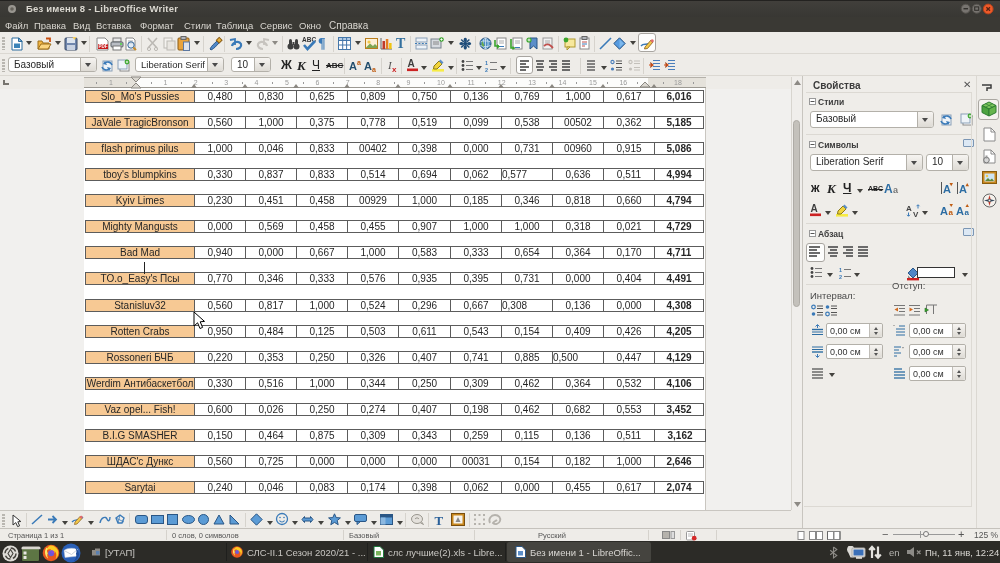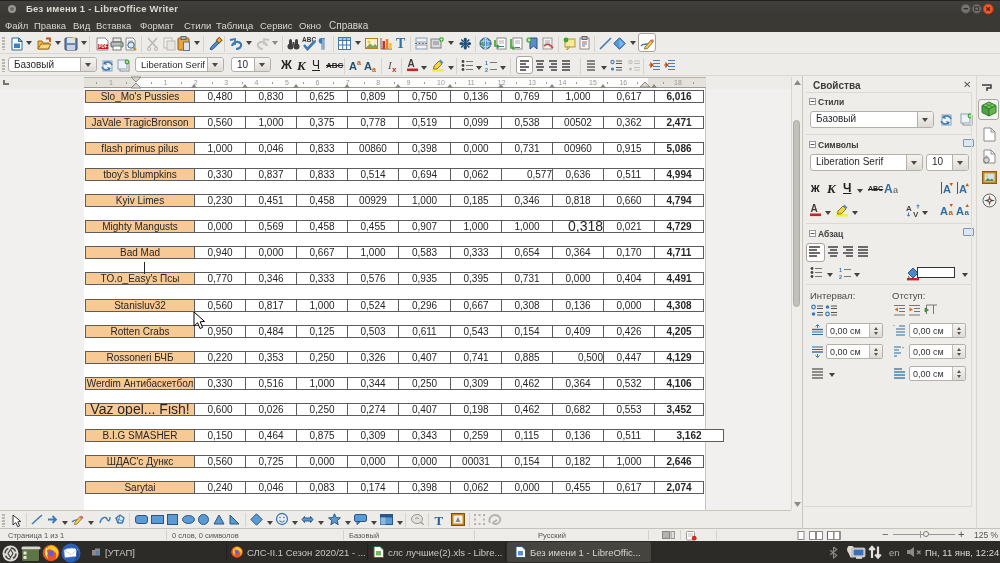--- a/index.html
+++ b/index.html
@@ -26,21 +26,21 @@
     <rect x="2.5" y="4" width="4.5" height="1.4" fill="#33312d"></rect>
   </svg>
 <svg style="position:absolute;left:972px;top:4px" width="10" height="10">
     <circle cx="4.7" cy="4.7" r="4.5" fill="#777470" stroke="#56534e"></circle>
     <rect x="2.7" y="2.9" width="4" height="3.4" fill="none" stroke="#33312d" stroke-width="1.1"></rect>
   </svg>
 <svg style="position:absolute;left:983px;top:4px" width="11" height="11">
     <circle cx="5.2" cy="5" r="4.9" fill="#ee5a29" stroke="#b8431c"></circle>
     <path d="M3.4 3.2 L7 6.8 M7 3.2 L3.4 6.8" stroke="#5a2313" stroke-width="1.3"></path>
   </svg>
-<span style="position:absolute;left:26px;top:3px;white-space:nowrap;font-size:9.5px;font-weight:bold;color:#dbd8d1;letter-spacing:0.2px">Без имени 1 - LibreOffice Writer</span>
+<span style="position:absolute;left:26px;top:3px;white-space:nowrap;font-size:9.5px;font-weight:bold;color:#dbd8d1;letter-spacing:0.2px">Без имени 8 - LibreOffice Writer</span>
 <span style="position:absolute;left:5px;top:20px;white-space:nowrap;font-size:9.5px;color:#d9d6d0">Файл</span>
 <span style="position:absolute;left:34px;top:20px;white-space:nowrap;font-size:9.5px;color:#d9d6d0">Правка</span>
 <span style="position:absolute;left:73px;top:20px;white-space:nowrap;font-size:9.5px;color:#d9d6d0">Вид</span>
 <span style="position:absolute;left:96px;top:20px;white-space:nowrap;font-size:9.5px;color:#d9d6d0">Вставка</span>
 <span style="position:absolute;left:140px;top:20px;white-space:nowrap;font-size:9.5px;color:#d9d6d0">Формат</span>
 <span style="position:absolute;left:184px;top:20px;white-space:nowrap;font-size:9.5px;color:#d9d6d0">Стили</span>
 <span style="position:absolute;left:216px;top:20px;white-space:nowrap;font-size:9.5px;color:#d9d6d0">Таблица</span>
 <span style="position:absolute;left:260px;top:20px;white-space:nowrap;font-size:9.5px;color:#d9d6d0">Сервис</span>
 <span style="position:absolute;left:299px;top:20px;white-space:nowrap;font-size:9.5px;color:#d9d6d0">Окно</span>
 <span style="position:absolute;left:329px;top:20px;white-space:nowrap;font-size:10px;color:#d9d6d0">Справка</span>
@@ -439,44 +439,44 @@
     <div style="position:absolute;top:0;height:13px;border:1px solid #5c5c5c;border-right:none;font-size:10px;color:#262626;text-align:center;line-height:11.5px;white-space:nowrap;overflow:hidden;left:0px;width:109px;background:#f7c994">JaVale TragicBronson</div>
     <div style="position:absolute;top:0;height:13px;border:1px solid #5c5c5c;border-right:none;font-size:10px;color:#262626;text-align:center;line-height:11.5px;white-space:nowrap;overflow:hidden;left:109px;width:51px;background:#fff">0,560</div>
     <div style="position:absolute;top:0;height:13px;border:1px solid #5c5c5c;border-right:none;font-size:10px;color:#262626;text-align:center;line-height:11.5px;white-space:nowrap;overflow:hidden;left:160px;width:51px;background:#fff">1,000</div>
     <div style="position:absolute;top:0;height:13px;border:1px solid #5c5c5c;border-right:none;font-size:10px;color:#262626;text-align:center;line-height:11.5px;white-space:nowrap;overflow:hidden;left:211px;width:51px;background:#fff">0,375</div>
     <div style="position:absolute;top:0;height:13px;border:1px solid #5c5c5c;border-right:none;font-size:10px;color:#262626;text-align:center;line-height:11.5px;white-space:nowrap;overflow:hidden;left:262px;width:51px;background:#fff">0,778</div>
     <div style="position:absolute;top:0;height:13px;border:1px solid #5c5c5c;border-right:none;font-size:10px;color:#262626;text-align:center;line-height:11.5px;white-space:nowrap;overflow:hidden;left:313px;width:52px;background:#fff">0,519</div>
     <div style="position:absolute;top:0;height:13px;border:1px solid #5c5c5c;border-right:none;font-size:10px;color:#262626;text-align:center;line-height:11.5px;white-space:nowrap;overflow:hidden;left:365px;width:51px;background:#fff">0,099</div>
     <div style="position:absolute;top:0;height:13px;border:1px solid #5c5c5c;border-right:none;font-size:10px;color:#262626;text-align:center;line-height:11.5px;white-space:nowrap;overflow:hidden;left:416px;width:51px;background:#fff">0,538</div>
     <div style="position:absolute;top:0;height:13px;border:1px solid #5c5c5c;border-right:none;font-size:10px;color:#262626;text-align:center;line-height:11.5px;white-space:nowrap;overflow:hidden;left:467px;width:51px;background:#fff">00502</div>
     <div style="position:absolute;top:0;height:13px;border:1px solid #5c5c5c;border-right:none;font-size:10px;color:#262626;text-align:center;line-height:11.5px;white-space:nowrap;overflow:hidden;left:518px;width:51px;background:#fff">0,362</div>
-    <div style="position:absolute;top:0;height:13px;border:1px solid #5c5c5c;border-right:none;font-size:10px;color:#262626;text-align:center;line-height:11.5px;white-space:nowrap;overflow:hidden;left:569px;width:50px;background:#fff;font-weight:bold;border-right:1px solid #5c5c5c">2,471</div>
+    <div style="position:absolute;top:0;height:13px;border:1px solid #5c5c5c;border-right:none;font-size:10px;color:#262626;text-align:center;line-height:11.5px;white-space:nowrap;overflow:hidden;left:569px;width:50px;background:#fff;font-weight:bold;border-right:1px solid #5c5c5c">5,185</div>
   </div>
 <div style="position:absolute;left:85px;top:142px;height:13px">
     <div style="position:absolute;top:0;height:13px;border:1px solid #5c5c5c;border-right:none;font-size:10px;color:#262626;text-align:center;line-height:11.5px;white-space:nowrap;overflow:hidden;left:0px;width:109px;background:#f7c994">flash primus pilus</div>
     <div style="position:absolute;top:0;height:13px;border:1px solid #5c5c5c;border-right:none;font-size:10px;color:#262626;text-align:center;line-height:11.5px;white-space:nowrap;overflow:hidden;left:109px;width:51px;background:#fff">1,000</div>
     <div style="position:absolute;top:0;height:13px;border:1px solid #5c5c5c;border-right:none;font-size:10px;color:#262626;text-align:center;line-height:11.5px;white-space:nowrap;overflow:hidden;left:160px;width:51px;background:#fff">0,046</div>
     <div style="position:absolute;top:0;height:13px;border:1px solid #5c5c5c;border-right:none;font-size:10px;color:#262626;text-align:center;line-height:11.5px;white-space:nowrap;overflow:hidden;left:211px;width:51px;background:#fff">0,833</div>
-    <div style="position:absolute;top:0;height:13px;border:1px solid #5c5c5c;border-right:none;font-size:10px;color:#262626;text-align:center;line-height:11.5px;white-space:nowrap;overflow:hidden;left:262px;width:51px;background:#fff">00860</div>
+    <div style="position:absolute;top:0;height:13px;border:1px solid #5c5c5c;border-right:none;font-size:10px;color:#262626;text-align:center;line-height:11.5px;white-space:nowrap;overflow:hidden;left:262px;width:51px;background:#fff">00402</div>
     <div style="position:absolute;top:0;height:13px;border:1px solid #5c5c5c;border-right:none;font-size:10px;color:#262626;text-align:center;line-height:11.5px;white-space:nowrap;overflow:hidden;left:313px;width:52px;background:#fff">0,398</div>
     <div style="position:absolute;top:0;height:13px;border:1px solid #5c5c5c;border-right:none;font-size:10px;color:#262626;text-align:center;line-height:11.5px;white-space:nowrap;overflow:hidden;left:365px;width:51px;background:#fff">0,000</div>
     <div style="position:absolute;top:0;height:13px;border:1px solid #5c5c5c;border-right:none;font-size:10px;color:#262626;text-align:center;line-height:11.5px;white-space:nowrap;overflow:hidden;left:416px;width:51px;background:#fff">0,731</div>
     <div style="position:absolute;top:0;height:13px;border:1px solid #5c5c5c;border-right:none;font-size:10px;color:#262626;text-align:center;line-height:11.5px;white-space:nowrap;overflow:hidden;left:467px;width:51px;background:#fff">00960</div>
     <div style="position:absolute;top:0;height:13px;border:1px solid #5c5c5c;border-right:none;font-size:10px;color:#262626;text-align:center;line-height:11.5px;white-space:nowrap;overflow:hidden;left:518px;width:51px;background:#fff">0,915</div>
     <div style="position:absolute;top:0;height:13px;border:1px solid #5c5c5c;border-right:none;font-size:10px;color:#262626;text-align:center;line-height:11.5px;white-space:nowrap;overflow:hidden;left:569px;width:50px;background:#fff;font-weight:bold;border-right:1px solid #5c5c5c">5,086</div>
   </div>
 <div style="position:absolute;left:85px;top:168px;height:13px">
     <div style="position:absolute;top:0;height:13px;border:1px solid #5c5c5c;border-right:none;font-size:10px;color:#262626;text-align:center;line-height:11.5px;white-space:nowrap;overflow:hidden;left:0px;width:109px;background:#f7c994">tboy's blumpkins</div>
     <div style="position:absolute;top:0;height:13px;border:1px solid #5c5c5c;border-right:none;font-size:10px;color:#262626;text-align:center;line-height:11.5px;white-space:nowrap;overflow:hidden;left:109px;width:51px;background:#fff">0,330</div>
     <div style="position:absolute;top:0;height:13px;border:1px solid #5c5c5c;border-right:none;font-size:10px;color:#262626;text-align:center;line-height:11.5px;white-space:nowrap;overflow:hidden;left:160px;width:51px;background:#fff">0,837</div>
     <div style="position:absolute;top:0;height:13px;border:1px solid #5c5c5c;border-right:none;font-size:10px;color:#262626;text-align:center;line-height:11.5px;white-space:nowrap;overflow:hidden;left:211px;width:51px;background:#fff">0,833</div>
     <div style="position:absolute;top:0;height:13px;border:1px solid #5c5c5c;border-right:none;font-size:10px;color:#262626;text-align:center;line-height:11.5px;white-space:nowrap;overflow:hidden;left:262px;width:51px;background:#fff">0,514</div>
     <div style="position:absolute;top:0;height:13px;border:1px solid #5c5c5c;border-right:none;font-size:10px;color:#262626;text-align:center;line-height:11.5px;white-space:nowrap;overflow:hidden;left:313px;width:52px;background:#fff">0,694</div>
     <div style="position:absolute;top:0;height:13px;border:1px solid #5c5c5c;border-right:none;font-size:10px;color:#262626;text-align:center;line-height:11.5px;white-space:nowrap;overflow:hidden;left:365px;width:51px;background:#fff">0,062</div>
-    <div style="position:absolute;top:0;height:13px;border:1px solid #5c5c5c;border-right:none;font-size:10px;color:#262626;text-align:right;line-height:11.5px;white-space:nowrap;overflow:hidden;left:416px;width:51px;background:#fff">0,577</div>
+    <div style="position:absolute;top:0;height:13px;border:1px solid #5c5c5c;border-right:none;font-size:10px;color:#262626;text-align:left;line-height:11.5px;white-space:nowrap;overflow:hidden;left:416px;width:51px;background:#fff">0,577</div>
     <div style="position:absolute;top:0;height:13px;border:1px solid #5c5c5c;border-right:none;font-size:10px;color:#262626;text-align:center;line-height:11.5px;white-space:nowrap;overflow:hidden;left:467px;width:51px;background:#fff">0,636</div>
     <div style="position:absolute;top:0;height:13px;border:1px solid #5c5c5c;border-right:none;font-size:10px;color:#262626;text-align:center;line-height:11.5px;white-space:nowrap;overflow:hidden;left:518px;width:51px;background:#fff">0,511</div>
     <div style="position:absolute;top:0;height:13px;border:1px solid #5c5c5c;border-right:none;font-size:10px;color:#262626;text-align:center;line-height:11.5px;white-space:nowrap;overflow:hidden;left:569px;width:50px;background:#fff;font-weight:bold;border-right:1px solid #5c5c5c">4,994</div>
   </div>
 <div style="position:absolute;left:85px;top:194px;height:13px">
     <div style="position:absolute;top:0;height:13px;border:1px solid #5c5c5c;border-right:none;font-size:10px;color:#262626;text-align:center;line-height:11.5px;white-space:nowrap;overflow:hidden;left:0px;width:109px;background:#f7c994">Kyiv Limes</div>
     <div style="position:absolute;top:0;height:13px;border:1px solid #5c5c5c;border-right:none;font-size:10px;color:#262626;text-align:center;line-height:11.5px;white-space:nowrap;overflow:hidden;left:109px;width:51px;background:#fff">0,230</div>
     <div style="position:absolute;top:0;height:13px;border:1px solid #5c5c5c;border-right:none;font-size:10px;color:#262626;text-align:center;line-height:11.5px;white-space:nowrap;overflow:hidden;left:160px;width:51px;background:#fff">0,451</div>
     <div style="position:absolute;top:0;height:13px;border:1px solid #5c5c5c;border-right:none;font-size:10px;color:#262626;text-align:center;line-height:11.5px;white-space:nowrap;overflow:hidden;left:211px;width:51px;background:#fff">0,458</div>
     <div style="position:absolute;top:0;height:13px;border:1px solid #5c5c5c;border-right:none;font-size:10px;color:#262626;text-align:center;line-height:11.5px;white-space:nowrap;overflow:hidden;left:262px;width:51px;background:#fff">00929</div>
@@ -489,21 +489,21 @@
   </div>
 <div style="position:absolute;left:85px;top:220px;height:13px">
     <div style="position:absolute;top:0;height:13px;border:1px solid #5c5c5c;border-right:none;font-size:10px;color:#262626;text-align:center;line-height:11.5px;white-space:nowrap;overflow:hidden;left:0px;width:109px;background:#f7c994">Mighty Mangusts</div>
     <div style="position:absolute;top:0;height:13px;border:1px solid #5c5c5c;border-right:none;font-size:10px;color:#262626;text-align:center;line-height:11.5px;white-space:nowrap;overflow:hidden;left:109px;width:51px;background:#fff">0,000</div>
     <div style="position:absolute;top:0;height:13px;border:1px solid #5c5c5c;border-right:none;font-size:10px;color:#262626;text-align:center;line-height:11.5px;white-space:nowrap;overflow:hidden;left:160px;width:51px;background:#fff">0,569</div>
     <div style="position:absolute;top:0;height:13px;border:1px solid #5c5c5c;border-right:none;font-size:10px;color:#262626;text-align:center;line-height:11.5px;white-space:nowrap;overflow:hidden;left:211px;width:51px;background:#fff">0,458</div>
     <div style="position:absolute;top:0;height:13px;border:1px solid #5c5c5c;border-right:none;font-size:10px;color:#262626;text-align:center;line-height:11.5px;white-space:nowrap;overflow:hidden;left:262px;width:51px;background:#fff">0,455</div>
     <div style="position:absolute;top:0;height:13px;border:1px solid #5c5c5c;border-right:none;font-size:10px;color:#262626;text-align:center;line-height:11.5px;white-space:nowrap;overflow:hidden;left:313px;width:52px;background:#fff">0,907</div>
     <div style="position:absolute;top:0;height:13px;border:1px solid #5c5c5c;border-right:none;font-size:10px;color:#262626;text-align:center;line-height:11.5px;white-space:nowrap;overflow:hidden;left:365px;width:51px;background:#fff">1,000</div>
     <div style="position:absolute;top:0;height:13px;border:1px solid #5c5c5c;border-right:none;font-size:10px;color:#262626;text-align:center;line-height:11.5px;white-space:nowrap;overflow:hidden;left:416px;width:51px;background:#fff">1,000</div>
-    <div style="position:absolute;top:0;height:13px;border:1px solid #5c5c5c;border-right:none;font-size:14px;color:#262626;text-align:right;line-height:11.5px;white-space:nowrap;overflow:hidden;left:467px;width:51px;background:#fff">0,318</div>
+    <div style="position:absolute;top:0;height:13px;border:1px solid #5c5c5c;border-right:none;font-size:10px;color:#262626;text-align:center;line-height:11.5px;white-space:nowrap;overflow:hidden;left:467px;width:51px;background:#fff">0,318</div>
     <div style="position:absolute;top:0;height:13px;border:1px solid #5c5c5c;border-right:none;font-size:10px;color:#262626;text-align:center;line-height:11.5px;white-space:nowrap;overflow:hidden;left:518px;width:51px;background:#fff">0,021</div>
     <div style="position:absolute;top:0;height:13px;border:1px solid #5c5c5c;border-right:none;font-size:10px;color:#262626;text-align:center;line-height:11.5px;white-space:nowrap;overflow:hidden;left:569px;width:50px;background:#fff;font-weight:bold;border-right:1px solid #5c5c5c">4,729</div>
   </div>
 <div style="position:absolute;left:85px;top:246px;height:13px">
     <div style="position:absolute;top:0;height:13px;border:1px solid #5c5c5c;border-right:none;font-size:10px;color:#262626;text-align:center;line-height:11.5px;white-space:nowrap;overflow:hidden;left:0px;width:109px;background:#f7c994">Bad Mad</div>
     <div style="position:absolute;top:0;height:13px;border:1px solid #5c5c5c;border-right:none;font-size:10px;color:#262626;text-align:center;line-height:11.5px;white-space:nowrap;overflow:hidden;left:109px;width:51px;background:#fff">0,940</div>
     <div style="position:absolute;top:0;height:13px;border:1px solid #5c5c5c;border-right:none;font-size:10px;color:#262626;text-align:center;line-height:11.5px;white-space:nowrap;overflow:hidden;left:160px;width:51px;background:#fff">0,000</div>
     <div style="position:absolute;top:0;height:13px;border:1px solid #5c5c5c;border-right:none;font-size:10px;color:#262626;text-align:center;line-height:11.5px;white-space:nowrap;overflow:hidden;left:211px;width:51px;background:#fff">0,667</div>
     <div style="position:absolute;top:0;height:13px;border:1px solid #5c5c5c;border-right:none;font-size:10px;color:#262626;text-align:center;line-height:11.5px;white-space:nowrap;overflow:hidden;left:262px;width:51px;background:#fff">1,000</div>
     <div style="position:absolute;top:0;height:13px;border:1px solid #5c5c5c;border-right:none;font-size:10px;color:#262626;text-align:center;line-height:11.5px;white-space:nowrap;overflow:hidden;left:313px;width:52px;background:#fff">0,583</div>
@@ -527,21 +527,21 @@
     <div style="position:absolute;top:0;height:13px;border:1px solid #5c5c5c;border-right:none;font-size:10px;color:#262626;text-align:center;line-height:11.5px;white-space:nowrap;overflow:hidden;left:569px;width:50px;background:#fff;font-weight:bold;border-right:1px solid #5c5c5c">4,491</div>
   </div>
 <div style="position:absolute;left:85px;top:299px;height:13px">
     <div style="position:absolute;top:0;height:13px;border:1px solid #5c5c5c;border-right:none;font-size:10px;color:#262626;text-align:center;line-height:11.5px;white-space:nowrap;overflow:hidden;left:0px;width:109px;background:#f7c994">Stanisluv32</div>
     <div style="position:absolute;top:0;height:13px;border:1px solid #5c5c5c;border-right:none;font-size:10px;color:#262626;text-align:center;line-height:11.5px;white-space:nowrap;overflow:hidden;left:109px;width:51px;background:#fff">0,560</div>
     <div style="position:absolute;top:0;height:13px;border:1px solid #5c5c5c;border-right:none;font-size:10px;color:#262626;text-align:center;line-height:11.5px;white-space:nowrap;overflow:hidden;left:160px;width:51px;background:#fff">0,817</div>
     <div style="position:absolute;top:0;height:13px;border:1px solid #5c5c5c;border-right:none;font-size:10px;color:#262626;text-align:center;line-height:11.5px;white-space:nowrap;overflow:hidden;left:211px;width:51px;background:#fff">1,000</div>
     <div style="position:absolute;top:0;height:13px;border:1px solid #5c5c5c;border-right:none;font-size:10px;color:#262626;text-align:center;line-height:11.5px;white-space:nowrap;overflow:hidden;left:262px;width:51px;background:#fff">0,524</div>
     <div style="position:absolute;top:0;height:13px;border:1px solid #5c5c5c;border-right:none;font-size:10px;color:#262626;text-align:center;line-height:11.5px;white-space:nowrap;overflow:hidden;left:313px;width:52px;background:#fff">0,296</div>
     <div style="position:absolute;top:0;height:13px;border:1px solid #5c5c5c;border-right:none;font-size:10px;color:#262626;text-align:center;line-height:11.5px;white-space:nowrap;overflow:hidden;left:365px;width:51px;background:#fff">0,667</div>
-    <div style="position:absolute;top:0;height:13px;border:1px solid #5c5c5c;border-right:none;font-size:10px;color:#262626;text-align:center;line-height:11.5px;white-space:nowrap;overflow:hidden;left:416px;width:51px;background:#fff">0,308</div>
+    <div style="position:absolute;top:0;height:13px;border:1px solid #5c5c5c;border-right:none;font-size:10px;color:#262626;line-height:11.5px;white-space:nowrap;overflow:hidden;left:416px;width:51px;background:#fff">0,308</div>
     <div style="position:absolute;top:0;height:13px;border:1px solid #5c5c5c;border-right:none;font-size:10px;color:#262626;text-align:center;line-height:11.5px;white-space:nowrap;overflow:hidden;left:467px;width:51px;background:#fff">0,136</div>
     <div style="position:absolute;top:0;height:13px;border:1px solid #5c5c5c;border-right:none;font-size:10px;color:#262626;text-align:center;line-height:11.5px;white-space:nowrap;overflow:hidden;left:518px;width:51px;background:#fff">0,000</div>
     <div style="position:absolute;top:0;height:13px;border:1px solid #5c5c5c;border-right:none;font-size:10px;color:#262626;text-align:center;line-height:11.5px;white-space:nowrap;overflow:hidden;left:569px;width:50px;background:#fff;font-weight:bold;border-right:1px solid #5c5c5c">4,308</div>
   </div>
 <div style="position:absolute;left:85px;top:325px;height:13px">
     <div style="position:absolute;top:0;height:13px;border:1px solid #5c5c5c;border-right:none;font-size:10px;color:#262626;text-align:center;line-height:11.5px;white-space:nowrap;overflow:hidden;left:0px;width:109px;background:#f7c994">Rotten Crabs</div>
     <div style="position:absolute;top:0;height:13px;border:1px solid #5c5c5c;border-right:none;font-size:10px;color:#262626;text-align:center;line-height:11.5px;white-space:nowrap;overflow:hidden;left:109px;width:51px;background:#fff">0,950</div>
     <div style="position:absolute;top:0;height:13px;border:1px solid #5c5c5c;border-right:none;font-size:10px;color:#262626;text-align:center;line-height:11.5px;white-space:nowrap;overflow:hidden;left:160px;width:51px;background:#fff">0,484</div>
     <div style="position:absolute;top:0;height:13px;border:1px solid #5c5c5c;border-right:none;font-size:10px;color:#262626;text-align:center;line-height:11.5px;white-space:nowrap;overflow:hidden;left:211px;width:51px;background:#fff">0,125</div>
     <div style="position:absolute;top:0;height:13px;border:1px solid #5c5c5c;border-right:none;font-size:10px;color:#262626;text-align:center;line-height:11.5px;white-space:nowrap;overflow:hidden;left:262px;width:51px;background:#fff">0,503</div>
@@ -554,39 +554,39 @@
   </div>
 <div style="position:absolute;left:85px;top:351px;height:13px">
     <div style="position:absolute;top:0;height:13px;border:1px solid #5c5c5c;border-right:none;font-size:10px;color:#262626;text-align:center;line-height:11.5px;white-space:nowrap;overflow:hidden;left:0px;width:109px;background:#f7c994">Rossoneri БЧБ</div>
     <div style="position:absolute;top:0;height:13px;border:1px solid #5c5c5c;border-right:none;font-size:10px;color:#262626;text-align:center;line-height:11.5px;white-space:nowrap;overflow:hidden;left:109px;width:51px;background:#fff">0,220</div>
     <div style="position:absolute;top:0;height:13px;border:1px solid #5c5c5c;border-right:none;font-size:10px;color:#262626;text-align:center;line-height:11.5px;white-space:nowrap;overflow:hidden;left:160px;width:51px;background:#fff">0,353</div>
     <div style="position:absolute;top:0;height:13px;border:1px solid #5c5c5c;border-right:none;font-size:10px;color:#262626;text-align:center;line-height:11.5px;white-space:nowrap;overflow:hidden;left:211px;width:51px;background:#fff">0,250</div>
     <div style="position:absolute;top:0;height:13px;border:1px solid #5c5c5c;border-right:none;font-size:10px;color:#262626;text-align:center;line-height:11.5px;white-space:nowrap;overflow:hidden;left:262px;width:51px;background:#fff">0,326</div>
     <div style="position:absolute;top:0;height:13px;border:1px solid #5c5c5c;border-right:none;font-size:10px;color:#262626;text-align:center;line-height:11.5px;white-space:nowrap;overflow:hidden;left:313px;width:52px;background:#fff">0,407</div>
     <div style="position:absolute;top:0;height:13px;border:1px solid #5c5c5c;border-right:none;font-size:10px;color:#262626;text-align:center;line-height:11.5px;white-space:nowrap;overflow:hidden;left:365px;width:51px;background:#fff">0,741</div>
     <div style="position:absolute;top:0;height:13px;border:1px solid #5c5c5c;border-right:none;font-size:10px;color:#262626;text-align:center;line-height:11.5px;white-space:nowrap;overflow:hidden;left:416px;width:51px;background:#fff">0,885</div>
-    <div style="position:absolute;top:0;height:13px;border:1px solid #5c5c5c;border-right:none;font-size:10px;color:#262626;text-align:right;line-height:11.5px;white-space:nowrap;overflow:hidden;left:467px;width:51px;background:#fff">0,500</div>
+    <div style="position:absolute;top:0;height:13px;border:1px solid #5c5c5c;border-right:none;font-size:10px;color:#262626;text-align:left;line-height:11.5px;white-space:nowrap;overflow:hidden;left:467px;width:51px;background:#fff">0,500</div>
     <div style="position:absolute;top:0;height:13px;border:1px solid #5c5c5c;border-right:none;font-size:10px;color:#262626;text-align:center;line-height:11.5px;white-space:nowrap;overflow:hidden;left:518px;width:51px;background:#fff">0,447</div>
     <div style="position:absolute;top:0;height:13px;border:1px solid #5c5c5c;border-right:none;font-size:10px;color:#262626;text-align:center;line-height:11.5px;white-space:nowrap;overflow:hidden;left:569px;width:50px;background:#fff;font-weight:bold;border-right:1px solid #5c5c5c">4,129</div>
   </div>
 <div style="position:absolute;left:85px;top:377px;height:13px">
     <div style="position:absolute;top:0;height:13px;border:1px solid #5c5c5c;border-right:none;font-size:10px;color:#262626;text-align:center;line-height:11.5px;white-space:nowrap;overflow:hidden;left:0px;width:109px;background:#f7c994">Werdim Антибаскетбол</div>
     <div style="position:absolute;top:0;height:13px;border:1px solid #5c5c5c;border-right:none;font-size:10px;color:#262626;text-align:center;line-height:11.5px;white-space:nowrap;overflow:hidden;left:109px;width:51px;background:#fff">0,330</div>
     <div style="position:absolute;top:0;height:13px;border:1px solid #5c5c5c;border-right:none;font-size:10px;color:#262626;text-align:center;line-height:11.5px;white-space:nowrap;overflow:hidden;left:160px;width:51px;background:#fff">0,516</div>
     <div style="position:absolute;top:0;height:13px;border:1px solid #5c5c5c;border-right:none;font-size:10px;color:#262626;text-align:center;line-height:11.5px;white-space:nowrap;overflow:hidden;left:211px;width:51px;background:#fff">1,000</div>
     <div style="position:absolute;top:0;height:13px;border:1px solid #5c5c5c;border-right:none;font-size:10px;color:#262626;text-align:center;line-height:11.5px;white-space:nowrap;overflow:hidden;left:262px;width:51px;background:#fff">0,344</div>
     <div style="position:absolute;top:0;height:13px;border:1px solid #5c5c5c;border-right:none;font-size:10px;color:#262626;text-align:center;line-height:11.5px;white-space:nowrap;overflow:hidden;left:313px;width:52px;background:#fff">0,250</div>
     <div style="position:absolute;top:0;height:13px;border:1px solid #5c5c5c;border-right:none;font-size:10px;color:#262626;text-align:center;line-height:11.5px;white-space:nowrap;overflow:hidden;left:365px;width:51px;background:#fff">0,309</div>
     <div style="position:absolute;top:0;height:13px;border:1px solid #5c5c5c;border-right:none;font-size:10px;color:#262626;text-align:center;line-height:11.5px;white-space:nowrap;overflow:hidden;left:416px;width:51px;background:#fff">0,462</div>
     <div style="position:absolute;top:0;height:13px;border:1px solid #5c5c5c;border-right:none;font-size:10px;color:#262626;text-align:center;line-height:11.5px;white-space:nowrap;overflow:hidden;left:467px;width:51px;background:#fff">0,364</div>
     <div style="position:absolute;top:0;height:13px;border:1px solid #5c5c5c;border-right:none;font-size:10px;color:#262626;text-align:center;line-height:11.5px;white-space:nowrap;overflow:hidden;left:518px;width:51px;background:#fff">0,532</div>
     <div style="position:absolute;top:0;height:13px;border:1px solid #5c5c5c;border-right:none;font-size:10px;color:#262626;text-align:center;line-height:11.5px;white-space:nowrap;overflow:hidden;left:569px;width:50px;background:#fff;font-weight:bold;border-right:1px solid #5c5c5c">4,106</div>
   </div>
 <div style="position:absolute;left:85px;top:403px;height:13px">
-    <div style="position:absolute;top:0;height:13px;border:1px solid #5c5c5c;border-right:none;font-size:14px;color:#262626;text-align:center;line-height:11.5px;white-space:nowrap;overflow:hidden;left:0px;width:109px;background:#f7c994">Vaz opel... Fish!</div>
+    <div style="position:absolute;top:0;height:13px;border:1px solid #5c5c5c;border-right:none;font-size:10px;color:#262626;text-align:center;line-height:11.5px;white-space:nowrap;overflow:hidden;left:0px;width:109px;background:#f7c994">Vaz opel... Fish!</div>
     <div style="position:absolute;top:0;height:13px;border:1px solid #5c5c5c;border-right:none;font-size:10px;color:#262626;text-align:center;line-height:11.5px;white-space:nowrap;overflow:hidden;left:109px;width:51px;background:#fff">0,600</div>
     <div style="position:absolute;top:0;height:13px;border:1px solid #5c5c5c;border-right:none;font-size:10px;color:#262626;text-align:center;line-height:11.5px;white-space:nowrap;overflow:hidden;left:160px;width:51px;background:#fff">0,026</div>
     <div style="position:absolute;top:0;height:13px;border:1px solid #5c5c5c;border-right:none;font-size:10px;color:#262626;text-align:center;line-height:11.5px;white-space:nowrap;overflow:hidden;left:211px;width:51px;background:#fff">0,250</div>
     <div style="position:absolute;top:0;height:13px;border:1px solid #5c5c5c;border-right:none;font-size:10px;color:#262626;text-align:center;line-height:11.5px;white-space:nowrap;overflow:hidden;left:262px;width:51px;background:#fff">0,274</div>
     <div style="position:absolute;top:0;height:13px;border:1px solid #5c5c5c;border-right:none;font-size:10px;color:#262626;text-align:center;line-height:11.5px;white-space:nowrap;overflow:hidden;left:313px;width:52px;background:#fff">0,407</div>
     <div style="position:absolute;top:0;height:13px;border:1px solid #5c5c5c;border-right:none;font-size:10px;color:#262626;text-align:center;line-height:11.5px;white-space:nowrap;overflow:hidden;left:365px;width:51px;background:#fff">0,198</div>
     <div style="position:absolute;top:0;height:13px;border:1px solid #5c5c5c;border-right:none;font-size:10px;color:#262626;text-align:center;line-height:11.5px;white-space:nowrap;overflow:hidden;left:416px;width:51px;background:#fff">0,462</div>
     <div style="position:absolute;top:0;height:13px;border:1px solid #5c5c5c;border-right:none;font-size:10px;color:#262626;text-align:center;line-height:11.5px;white-space:nowrap;overflow:hidden;left:467px;width:51px;background:#fff">0,682</div>
     <div style="position:absolute;top:0;height:13px;border:1px solid #5c5c5c;border-right:none;font-size:10px;color:#262626;text-align:center;line-height:11.5px;white-space:nowrap;overflow:hidden;left:518px;width:51px;background:#fff">0,553</div>
     <div style="position:absolute;top:0;height:13px;border:1px solid #5c5c5c;border-right:none;font-size:10px;color:#262626;text-align:center;line-height:11.5px;white-space:nowrap;overflow:hidden;left:569px;width:50px;background:#fff;font-weight:bold;border-right:1px solid #5c5c5c">3,452</div>
@@ -595,21 +595,21 @@
     <div style="position:absolute;top:0;height:13px;border:1px solid #5c5c5c;border-right:none;font-size:10px;color:#262626;text-align:center;line-height:11.5px;white-space:nowrap;overflow:hidden;left:0px;width:109px;background:#f7c994">B.I.G SMASHER</div>
     <div style="position:absolute;top:0;height:13px;border:1px solid #5c5c5c;border-right:none;font-size:10px;color:#262626;text-align:center;line-height:11.5px;white-space:nowrap;overflow:hidden;left:109px;width:51px;background:#fff">0,150</div>
     <div style="position:absolute;top:0;height:13px;border:1px solid #5c5c5c;border-right:none;font-size:10px;color:#262626;text-align:center;line-height:11.5px;white-space:nowrap;overflow:hidden;left:160px;width:51px;background:#fff">0,464</div>
     <div style="position:absolute;top:0;height:13px;border:1px solid #5c5c5c;border-right:none;font-size:10px;color:#262626;text-align:center;line-height:11.5px;white-space:nowrap;overflow:hidden;left:211px;width:51px;background:#fff">0,875</div>
     <div style="position:absolute;top:0;height:13px;border:1px solid #5c5c5c;border-right:none;font-size:10px;color:#262626;text-align:center;line-height:11.5px;white-space:nowrap;overflow:hidden;left:262px;width:51px;background:#fff">0,309</div>
     <div style="position:absolute;top:0;height:13px;border:1px solid #5c5c5c;border-right:none;font-size:10px;color:#262626;text-align:center;line-height:11.5px;white-space:nowrap;overflow:hidden;left:313px;width:52px;background:#fff">0,343</div>
     <div style="position:absolute;top:0;height:13px;border:1px solid #5c5c5c;border-right:none;font-size:10px;color:#262626;text-align:center;line-height:11.5px;white-space:nowrap;overflow:hidden;left:365px;width:51px;background:#fff">0,259</div>
     <div style="position:absolute;top:0;height:13px;border:1px solid #5c5c5c;border-right:none;font-size:10px;color:#262626;text-align:center;line-height:11.5px;white-space:nowrap;overflow:hidden;left:416px;width:51px;background:#fff">0,115</div>
     <div style="position:absolute;top:0;height:13px;border:1px solid #5c5c5c;border-right:none;font-size:10px;color:#262626;text-align:center;line-height:11.5px;white-space:nowrap;overflow:hidden;left:467px;width:51px;background:#fff">0,136</div>
     <div style="position:absolute;top:0;height:13px;border:1px solid #5c5c5c;border-right:none;font-size:10px;color:#262626;text-align:center;line-height:11.5px;white-space:nowrap;overflow:hidden;left:518px;width:51px;background:#fff">0,511</div>
-    <div style="position:absolute;top:0;height:13px;border:1px solid #5c5c5c;border-right:none;font-size:10px;color:#262626;text-align:center;line-height:11.5px;white-space:nowrap;overflow:hidden;left:569px;width:70px;background:#fff;font-weight:bold;border-right:1px solid #5c5c5c">3,162</div>
+    <div style="position:absolute;top:0;height:13px;border:1px solid #5c5c5c;border-right:none;font-size:10px;color:#262626;text-align:center;line-height:11.5px;white-space:nowrap;overflow:hidden;left:569px;width:52px;background:#fff;font-weight:bold;border-right:1px solid #5c5c5c">3,162</div>
   </div>
 <div style="position:absolute;left:85px;top:455px;height:13px">
     <div style="position:absolute;top:0;height:13px;border:1px solid #5c5c5c;border-right:none;font-size:10px;color:#262626;text-align:center;line-height:11.5px;white-space:nowrap;overflow:hidden;left:0px;width:109px;background:#f7c994">ШДАС'с Дункс</div>
     <div style="position:absolute;top:0;height:13px;border:1px solid #5c5c5c;border-right:none;font-size:10px;color:#262626;text-align:center;line-height:11.5px;white-space:nowrap;overflow:hidden;left:109px;width:51px;background:#fff">0,560</div>
     <div style="position:absolute;top:0;height:13px;border:1px solid #5c5c5c;border-right:none;font-size:10px;color:#262626;text-align:center;line-height:11.5px;white-space:nowrap;overflow:hidden;left:160px;width:51px;background:#fff">0,725</div>
     <div style="position:absolute;top:0;height:13px;border:1px solid #5c5c5c;border-right:none;font-size:10px;color:#262626;text-align:center;line-height:11.5px;white-space:nowrap;overflow:hidden;left:211px;width:51px;background:#fff">0,000</div>
     <div style="position:absolute;top:0;height:13px;border:1px solid #5c5c5c;border-right:none;font-size:10px;color:#262626;text-align:center;line-height:11.5px;white-space:nowrap;overflow:hidden;left:262px;width:51px;background:#fff">0,000</div>
     <div style="position:absolute;top:0;height:13px;border:1px solid #5c5c5c;border-right:none;font-size:10px;color:#262626;text-align:center;line-height:11.5px;white-space:nowrap;overflow:hidden;left:313px;width:52px;background:#fff">0,000</div>
     <div style="position:absolute;top:0;height:13px;border:1px solid #5c5c5c;border-right:none;font-size:10px;color:#262626;text-align:center;line-height:11.5px;white-space:nowrap;overflow:hidden;left:365px;width:51px;background:#fff">00031</div>
     <div style="position:absolute;top:0;height:13px;border:1px solid #5c5c5c;border-right:none;font-size:10px;color:#262626;text-align:center;line-height:11.5px;white-space:nowrap;overflow:hidden;left:416px;width:51px;background:#fff">0,154</div>
@@ -774,21 +774,21 @@
 <i style="position:absolute;left:854px;top:273px;width:0;height:0;border-left:3px solid transparent;border-right:3px solid transparent;border-top:4px solid #43423e"></i>
 <svg style="position:absolute;left:906px;top:266px" width="14" height="15">
     <path d="M2 7 L7 2 L12 7 L7 12 Z" fill="#4f87c7" stroke="#2c5a8c"></path>
     <path d="M2 9.5 L4.5 12 L2 12 Z" fill="#888"></path>
     <rect x="1" y="12" width="12" height="2.4" fill="#cc2222"></rect>
   </svg>
 <div style="position:absolute;left:917px;top:267px;width:38px;height:11px;background:#fff;border:1px solid #333"></div>
 <i style="position:absolute;left:962px;top:273px;width:0;height:0;border-left:3px solid transparent;border-right:3px solid transparent;border-top:4px solid #43423e"></i>
 <i style="position:absolute;left:806px;top:284px;width:166px;height:1px;background:#dcd9d3"></i>
 <span style="position:absolute;left:810px;top:290px;white-space:nowrap;font-size:9.5px;color:#4a4a4a">Интервал:</span>
-<span style="position:absolute;left:892px;top:290px;white-space:nowrap;font-size:9.5px;color:#4a4a4a">Отступ:</span>
+<span style="position:absolute;left:892px;top:280px;white-space:nowrap;font-size:9.5px;color:#4a4a4a">Отступ:</span>
 <svg style="position:absolute;left:811px;top:304px" width="13" height="13">
     <circle cx="2.5" cy="3" r="1.8" fill="none" stroke="#3a7ab8" stroke-width="1.2"></circle>
     <circle cx="2.5" cy="10" r="1.8" fill="#3a7ab8"></circle>
     <line x1="6" y1="2" x2="12" y2="2" stroke="#555"></line>
     <line x1="6" y1="4.5" x2="12" y2="4.5" stroke="#555"></line>
     <line x1="6" y1="8.5" x2="12" y2="8.5" stroke="#555"></line>
     <line x1="6" y1="11" x2="12" y2="11" stroke="#555"></line>
   </svg>
 <svg style="position:absolute;left:825px;top:304px" width="13" height="13">
     <circle cx="2.5" cy="3" r="1.8" fill="#3a7ab8"></circle>

